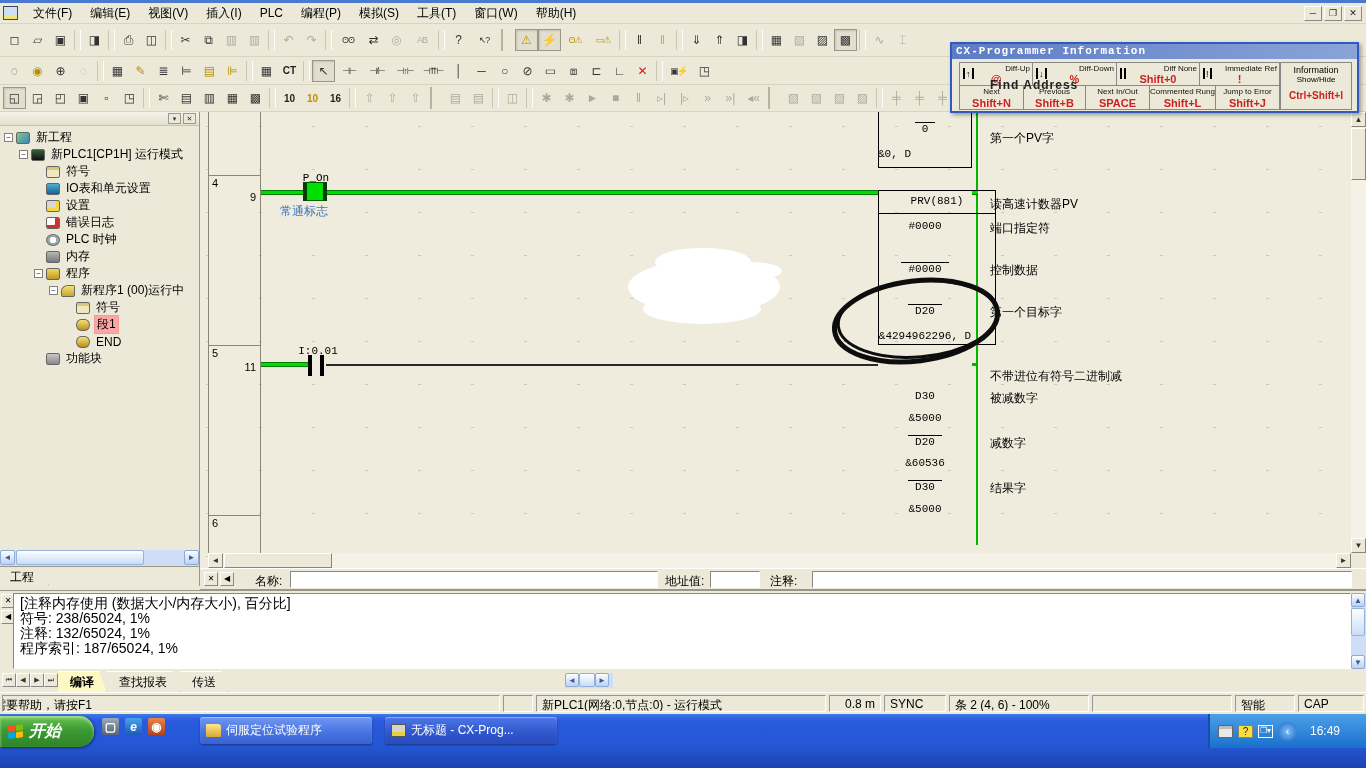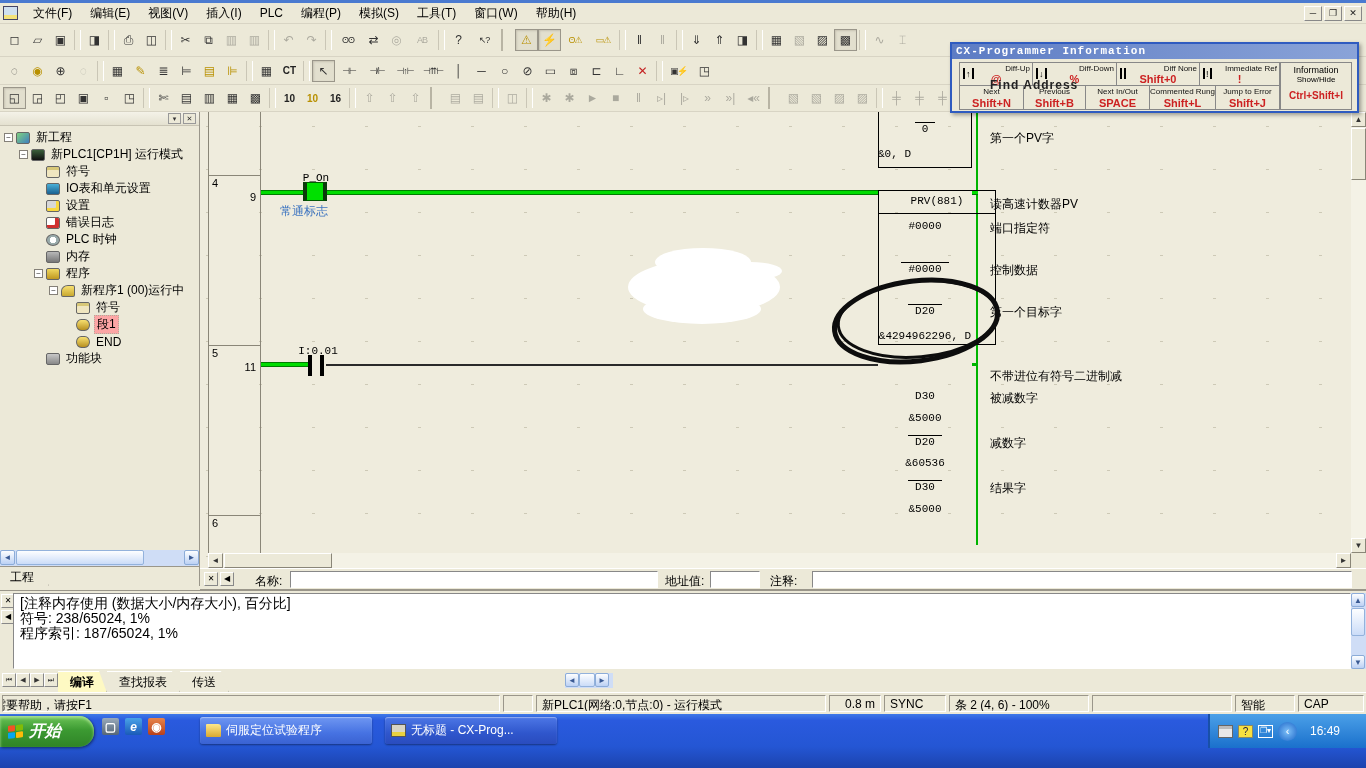--- a/index.html
+++ b/index.html
@@ -465,20 +465,21 @@
     <div class="olabel" style="left:570px">注释:</div>
     <div class="ofield" style="left:612px;width:540px"></div>
   </div>
 
   <div id="output">
     <div class="obtn" style="left:1px;top:3px">✕</div>
     <div class="obtn" style="left:1px;top:19px">◀</div>
     <div id="outwhite">
         <div class="outline">[注释内存使用 (数据大小/内存大小), 百分比]</div>
         <div class="outline">符号: 238/65024, 1%</div>
+        <div class="outline">注释: 132/65024, 1%</div>
         <div class="outline">程序索引: 187/65024, 1%</div>
       </div>
     <div id="outvscroll">
         <div class="xpb" style="width: 14px; height: 14px;">▲</div>
         <div class="xpt" style="width: 14px; height: 28px; margin-top: 1px;"></div>
         <div class="xpb" style="width: 14px; height: 14px; position: absolute; bottom: 0px;">▼</div>
       </div>
     <div id="outtabs">
         <div class="navb">⏮</div>
         <div class="navb">◀</div>

